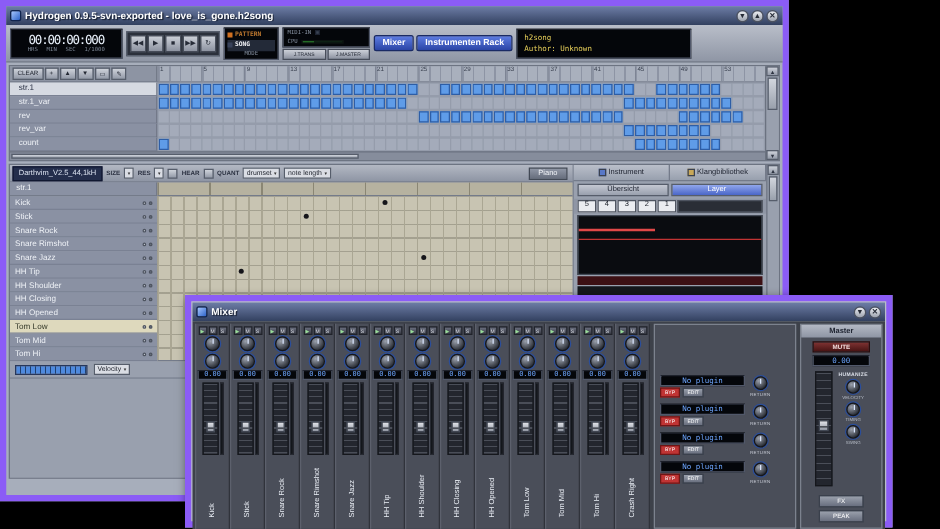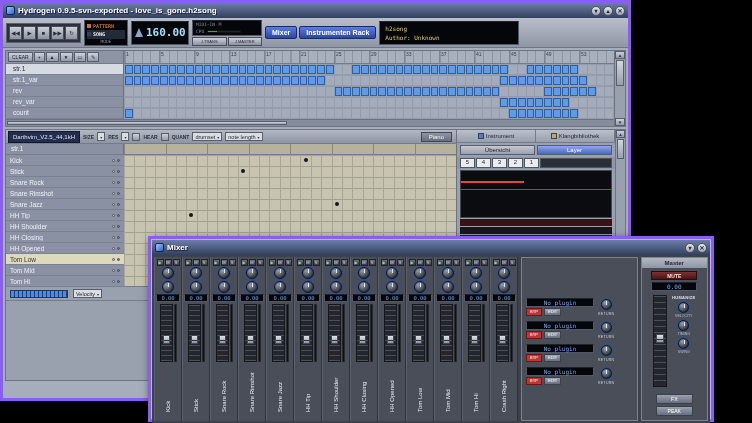--- a/index.html
+++ b/index.html
@@ -1,18 +1,18 @@
 <!DOCTYPE html>
 <html><head>
 <meta charset="utf-8">
 <style>
   *{box-sizing:border-box;margin:0;padding:0;}
   html,body{width:752px;height:423px;background:#000;overflow:hidden;
     font-family:"Liberation Sans",sans-serif;}
-  .window{position:absolute;border:3px solid #8b5cf6;box-shadow:2px 3px 8px rgba(0,0,0,.7);}
+  .window{position:absolute;border:5px solid #8b5cf6;box-shadow:2px 3px 8px rgba(0,0,0,.7);}
   
   .titlebar{height:15px;display:flex;align-items:center;gap:3px;padding:0 3px;
     background:linear-gradient(#6d7da6,#32405f);color:#fff;font-size:8px;font-weight:bold;}
   .app-icon{width:9px;height:9px;border-radius:2px;flex:none;
     background:linear-gradient(135deg,#a8c8ff,#2c62c8);border:1px solid #10244e;}
   .title-text{white-space:nowrap;overflow:hidden;text-shadow:1px 1px 1px #101624;}
   .tb-buttons{margin-left:auto;display:flex;gap:2px;}
   .tb-btn{width:10px;height:10px;border-radius:50%;text-align:center;line-height:9px;
     background:linear-gradient(#eceef2,#9ba1ad);border:1px solid #4c5260;color:#262b36;font-size:6px;}
   
@@ -204,20 +204,29 @@
     <span class="title-text">Hydrogen 0.9.5-svn-exported - love_is_gone.h2song</span>
     <span class="tb-buttons">
       <span class="tb-btn">▾</span>
       <span class="tb-btn">▴</span>
       <span class="tb-btn">✕</span>
     </span>
   </div>
 
 
   <div class="toolbar">
+    <div class="lcd time-panel">
+      <div class="time-value">00:00:00:000</div>
+      <div class="time-labels">
+        <span>HRS</span>
+        <span>MIN</span>
+        <span>SEC</span>
+        <span>1/1000</span>
+      </div>
+    </div>
 
     <div class="transport">
       <button class="t-btn">◀◀</button>
         <button class="t-btn">▶</button>
         <button class="t-btn">■</button>
         <button class="t-btn">▶▶</button>
         <button class="t-btn">↻</button>
     </div>
 
     <div class="lcd mode-panel">
@@ -225,28 +234,20 @@
         <span class="mode-led" style="background:#d07020;"></span>
         <span>PATTERN</span>
       </div>
       <div class="mode-row mode-song">
         <span class="mode-led" style="background:#38425a;"></span>
         <span>SONG</span>
       </div>
       <div class="mode-tag">MODE</div>
     </div>
 
-    <div class="lcd bpm-panel">
-      <span class="metronome-icon"></span>
-      <span class="bpm-value">160.00</span>
-      <span class="bpm-arrows">
-        <span>▲</span>
-        <span>▼</span>
-      </span>
-    </div>
 
     <div class="jack-cluster">
       <div class="lcd midi-panel">
         <div class="midi-row">
           <span>MIDI-IN</span>
           <span class="midi-led"></span>
         </div>
         <div class="midi-row">
           <span>CPU</span>
           <span class="cpu-bar"></span>

